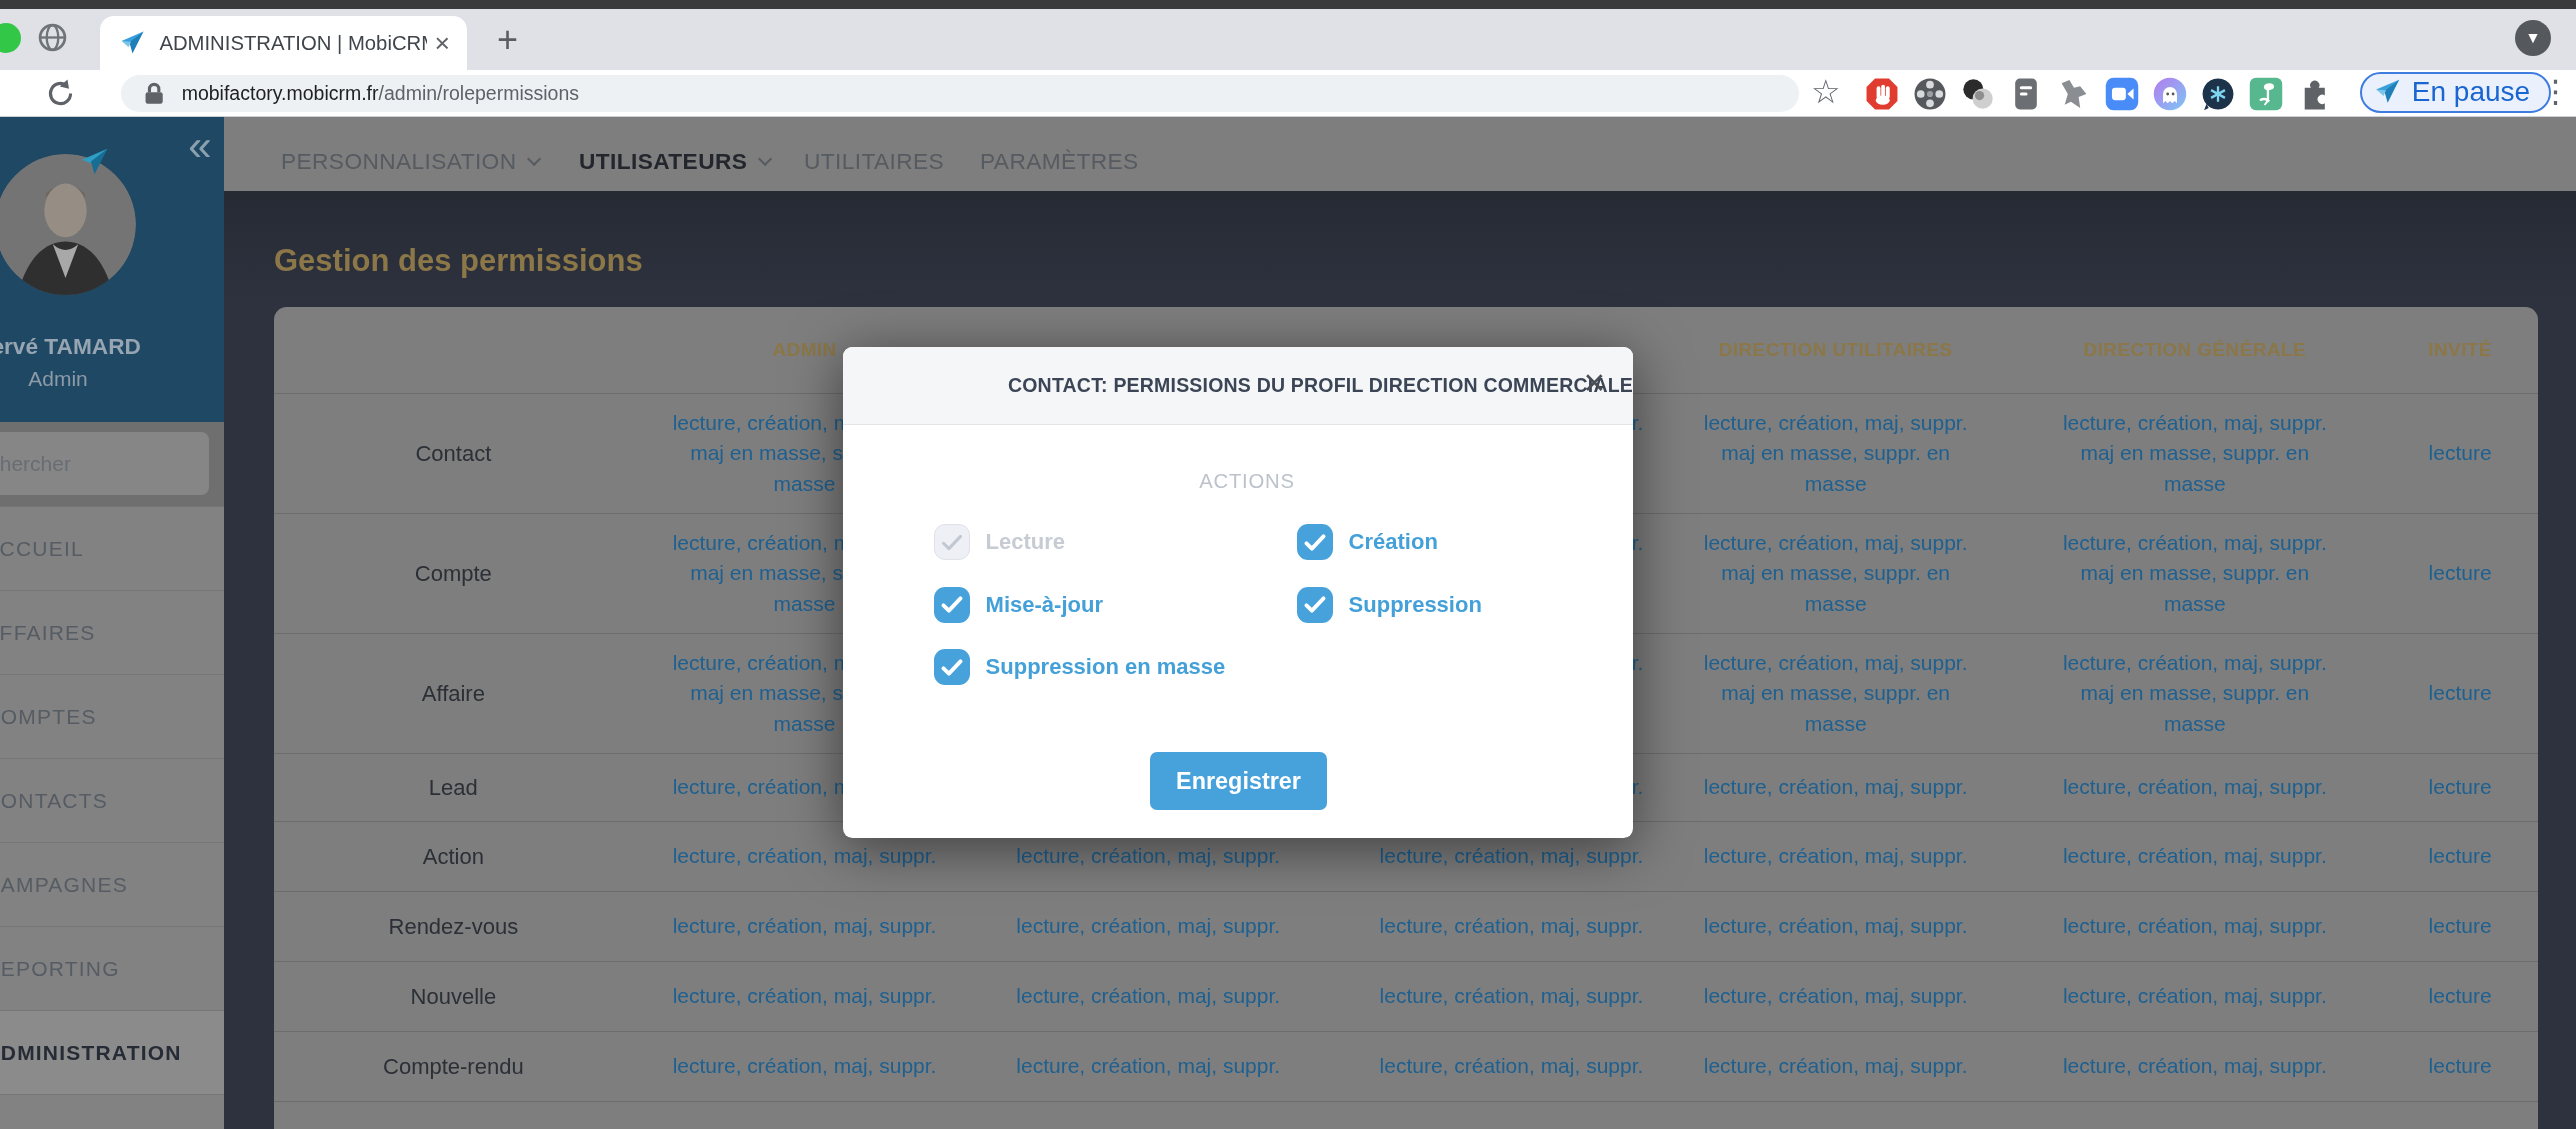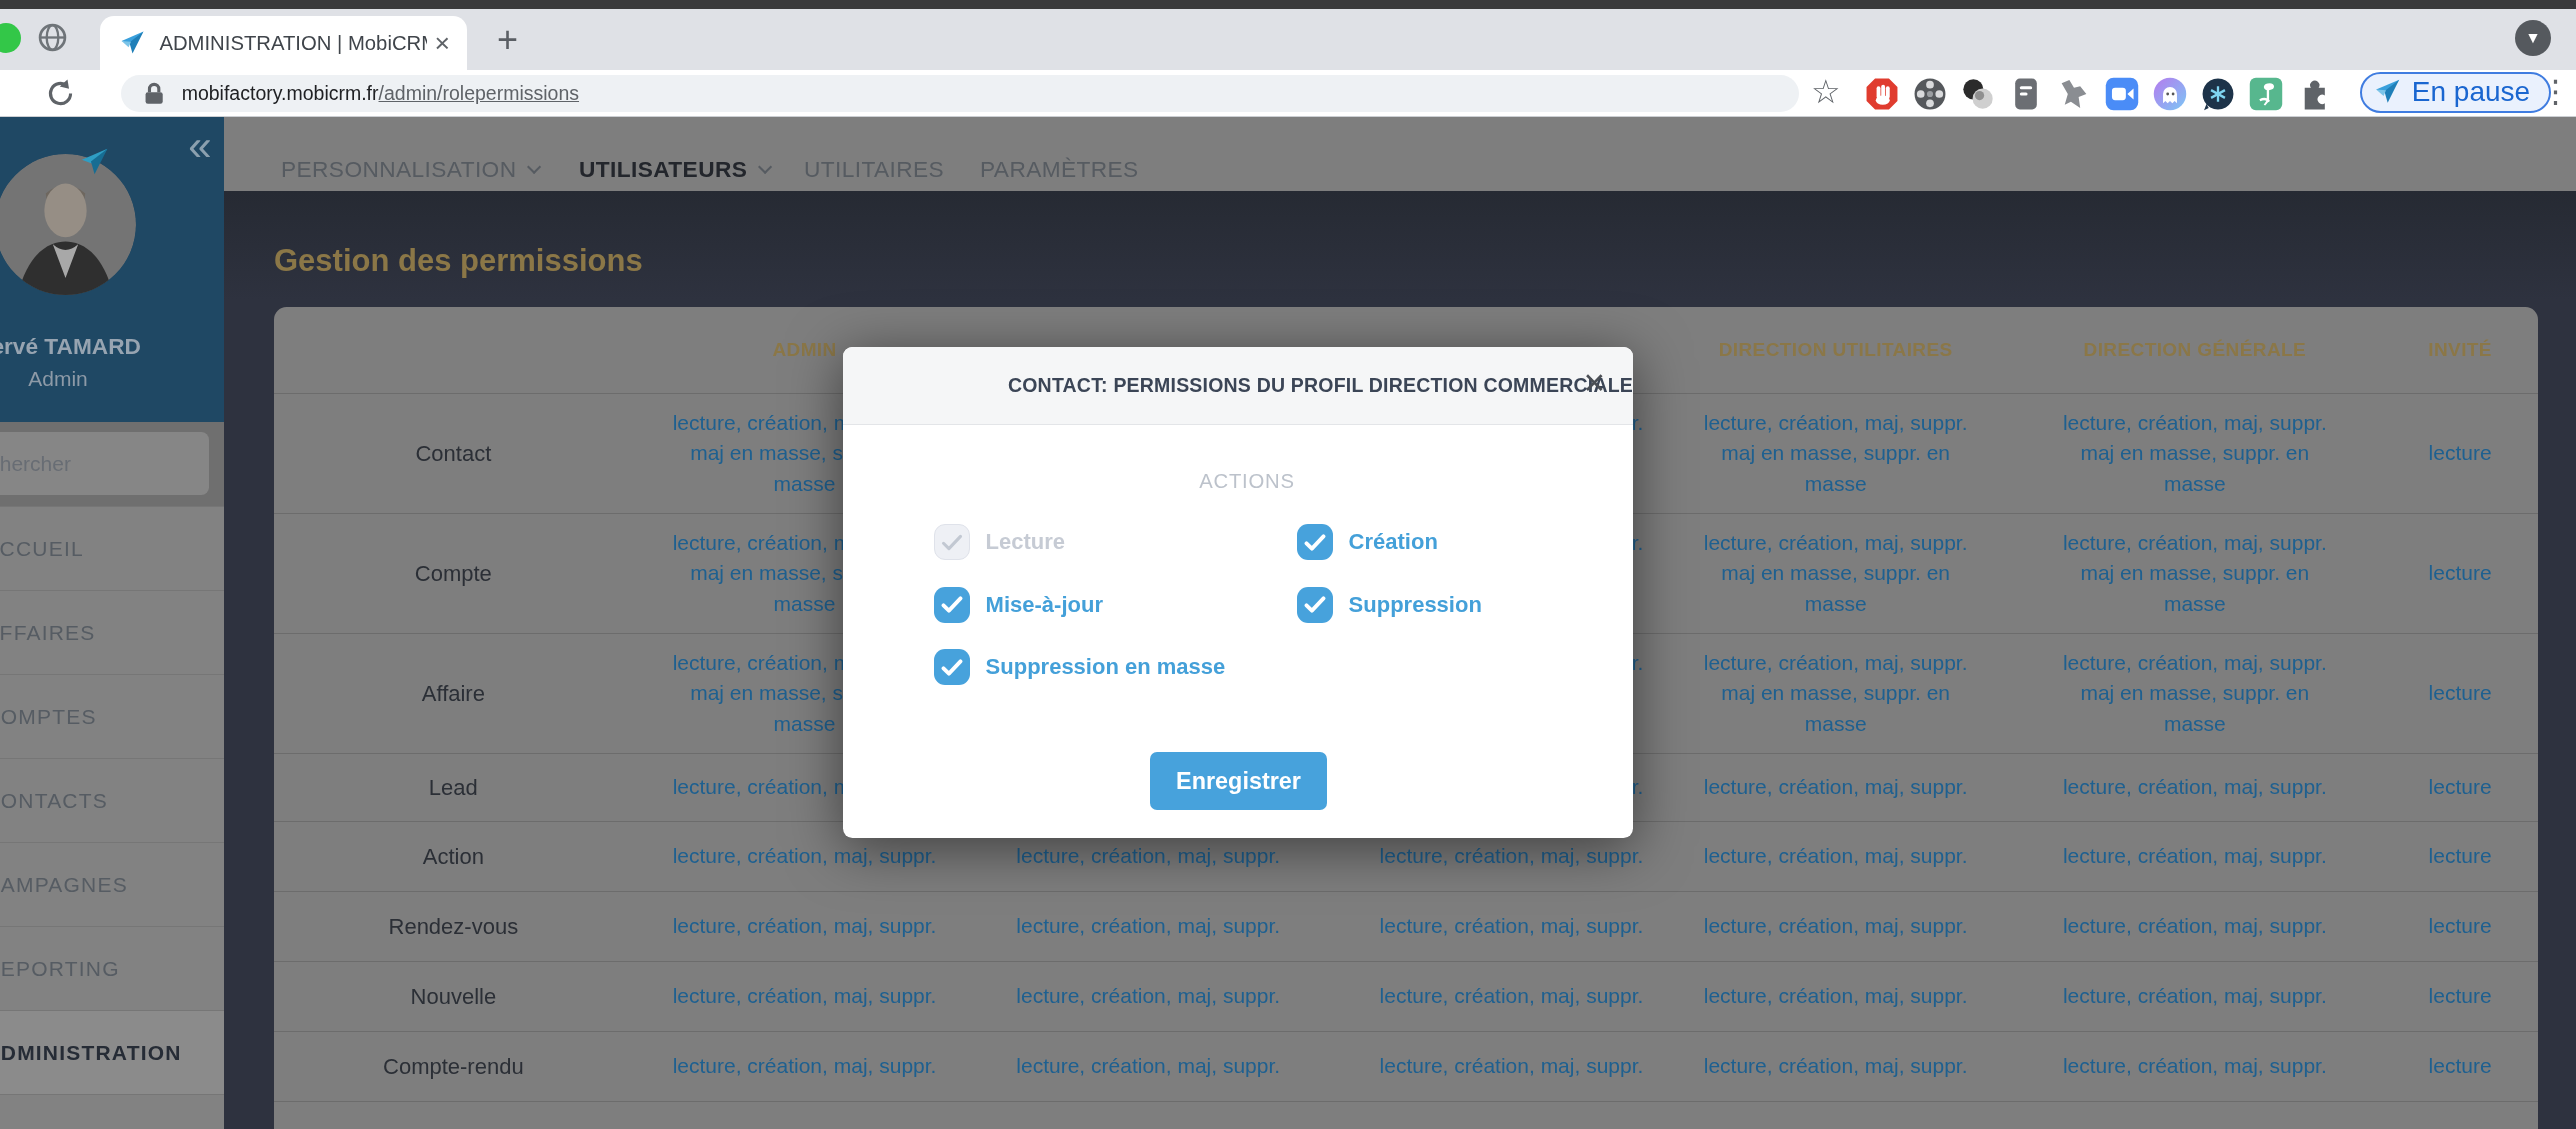--- a/index.html
+++ b/index.html
@@ -15,21 +15,21 @@
   .tab-favicon { width:26.6px; height:26.6px; flex:0 0 auto; }
   .tab-title { margin-left:12.5px; font-size:20.3px; color:#40454b; white-space:nowrap; overflow:hidden; flex:1; }
   .tab-close { font-size:26.6px; color:#5f6368; line-height:1; margin-left:7.8px; cursor:default; }
   .newtab { position:absolute; left:497px; top:9.4px; font-size:36px; color:#5a5e64; font-weight:300; }
   .profile-caret { position:absolute; right:25px; top:11px; width:36px; height:36px; border-radius:50%; background:#55595e; color:#fff; text-align:center; font-size:15.6px; line-height:36px; }
   .toolbar { position:relative; height:47px; background:#ffffff; border-bottom:1.6px solid #cccfd3; }
   .reload { position:absolute; left:45px; top:7.8px; width:31px; height:31px; }
   .urlbar { position:absolute; left:121px; top:4.7px; width:1678px; height:37px; background:#eef1f4; border-radius:20.3px; display:flex; align-items:center; padding:0 23.4px; }
   .lock { width:20.3px; height:23.4px; margin-right:17px; flex:0 0 auto; }
   .url { font-size:19.5px; color:#202124; white-space:nowrap; }
-  .url .path { color:#5f6368;text-decoration:underline; }
+  .url .path { color:#5f6368; }
   .star { position:absolute; left:1811px; top:1.6px; font-size:33px; color:#5f6368; }
   .ext-row { position:absolute; left:1865px; top:6.2px; display:flex; gap:14px; align-items:center; }
   .ext { width:34px; height:34px; position:relative; flex:0 0 auto; }
   .pause-pill { position:absolute; left:2360px; top:1.6px; height:41px; padding:0 19px 0 11px; border:2.3px solid #3f7ce0; border-radius:22px; background:#eaf1fd; display:flex; align-items:center; gap:7.8px; }
   .pause-pill .txt { color:#1a66d0; font-size:28px; }
   .dots { position:absolute; left:2540px; top:3.1px; font-size:31px; color:#5f6368; }
 
   
   .page { position:absolute; top:117px; left:0; width:2576px; height:1012px; background:#2e323f; }
 
@@ -45,21 +45,21 @@
   .sb-search input { position:absolute; left:-47px; top:10.2px; width:256px; height:63px; border:none; border-radius:7.8px; background:#868686; padding-left:9.4px; font-size:21px; color:#3c3f44; outline:none; font-family:"Liberation Sans", sans-serif; }
   .sb-search input::placeholder { color:#686d74; opacity:1; }
   .sb-menu { }
   .sb-item { height:84px; border-top:1.6px solid #767676; display:flex; align-items:center; color:#565c63; font-size:21px; letter-spacing:1.2px; }
   .sb-item span { margin-left:-15.6px; white-space:nowrap; }
   .sb-item.active { background:#8b8b8b; color:#262c36; font-weight:bold; }
 
   
   .content { position:absolute; left:224px; top:0; width:2352px; height:1012px; }
   .topnav { position:relative; height:91px; background:#7e7e7e; }
-  .nav-item { position:absolute; top:30.5px; font-size:22.7px; color:#565b61; letter-spacing:0.4px; white-space:nowrap;margin-top:8px; }
+  .nav-item { position:absolute; top:30.5px; font-size:22.7px; color:#565b61; letter-spacing:0.4px; white-space:nowrap; }
   .nav-item.active { color:#23262c; font-weight:bold; }
   .chev { display:inline-block; width:10.2px; height:10.2px; border-right:2.3px solid #565b61; border-bottom:2.3px solid #565b61; transform:rotate(45deg); margin-left:12.5px; vertical-align:3.9px; }
   .nav-underline { position:absolute; left:323px; bottom:0; width:241px; height:10.2px; background:#272c37; }
   .main { position:absolute; top:74px; left:0; width:2352px; height:967px; background:linear-gradient(#262a33, #2e323f 109px); }
   .page-title { position:absolute; left:50px; top:52px; font-size:31px; font-weight:600; color:#8b7747; }
 
   
   .tbl { position:absolute; left:50px; top:116px; width:2264px; background:#7e7e7e; border-radius:12.5px 12.5px 0 0; overflow:hidden; }
   .tr { display:flex; border-top:1.6px solid #6c6c6c; align-items:stretch; }
   .tr.thead { border-top:none; height:86px; }

